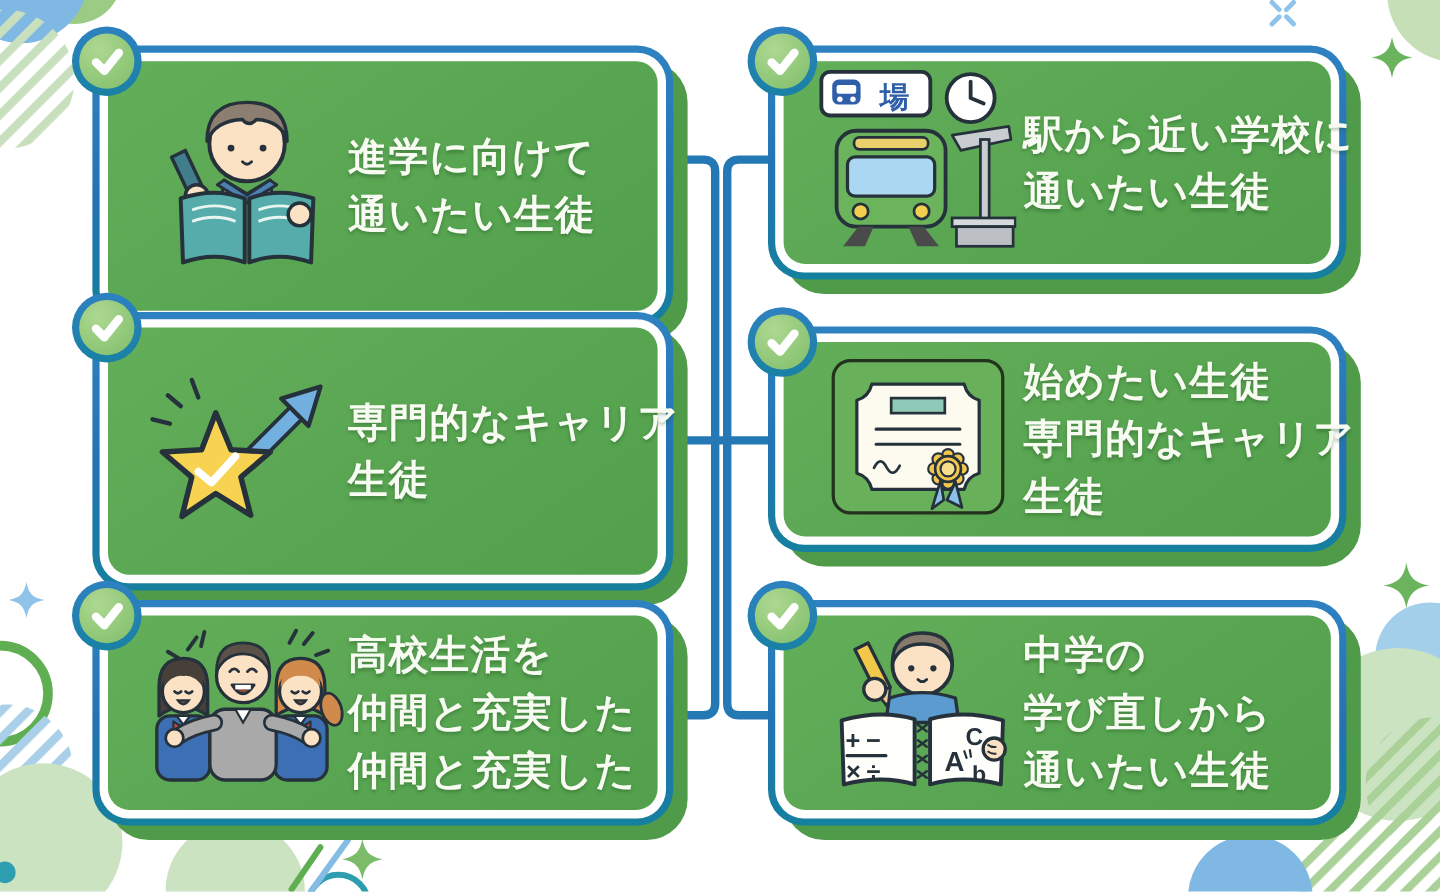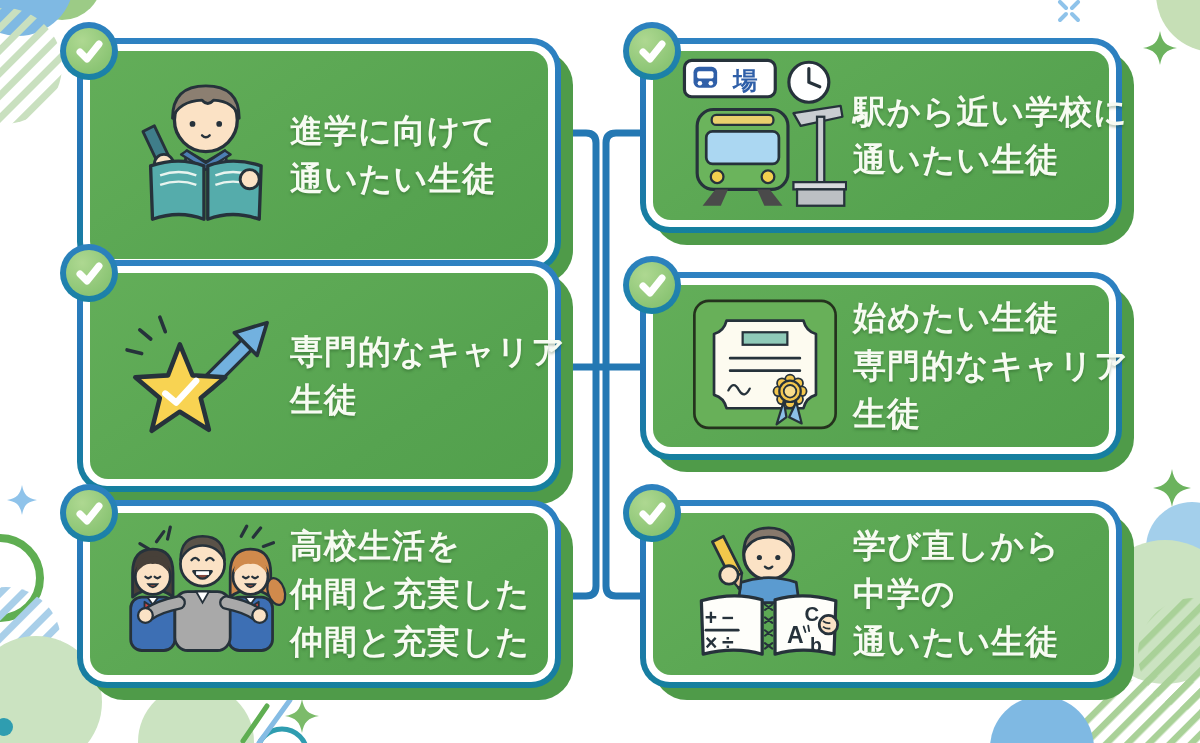--- a/index.html
+++ b/index.html
@@ -391,22 +391,22 @@
             <text x="44" y="146" text-anchor="middle" class="bookmath">×÷</text>
             <text x="134" y="114" class="bookletter" font-size="22">C</text>
             <text x="115" y="138" class="bookletter" font-size="25">A</text>
             <text x="140" y="148" class="bookletter" font-size="21">b</text>
             <path d="M133 120 L135 126 M138 119 L139 125" stroke="#26323b" stroke-width="2" stroke-linecap="round"></path>
             <circle cx="160" cy="118" r="10" fill="#fbe2c5" stroke="#26323b" stroke-width="3"></circle>
             <path d="M154 114 q4 3 8 2 M154 120 q4 3 8 2" stroke="#26323b" stroke-width="1.8" fill="none"></path>
           </svg>
         </div>
         <div class="text-block">
+          <div class="line">中学の</div>
           <div class="line">学び直しから</div>
-          <div class="line">中学の</div>
           <div class="line">通いたい生徒</div>
         </div>
       </div>
     </div>
   </div>
   <div class="badge">
     <div class="badge-inner">
       <svg width="40" height="40" viewBox="0 0 40 40">
           <path d="M11 21 L18 28 L30 13" stroke="#ffffff" stroke-width="7" fill="none" stroke-linecap="round" stroke-linejoin="round"></path>
         </svg>

